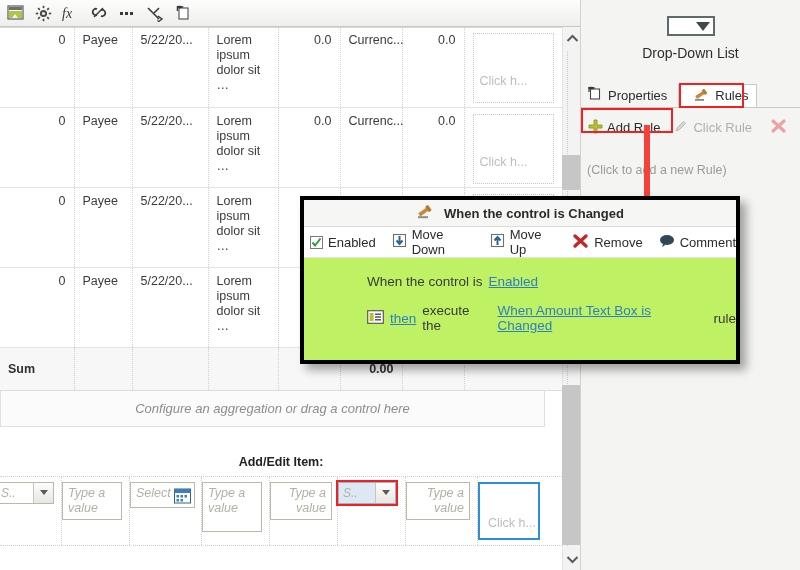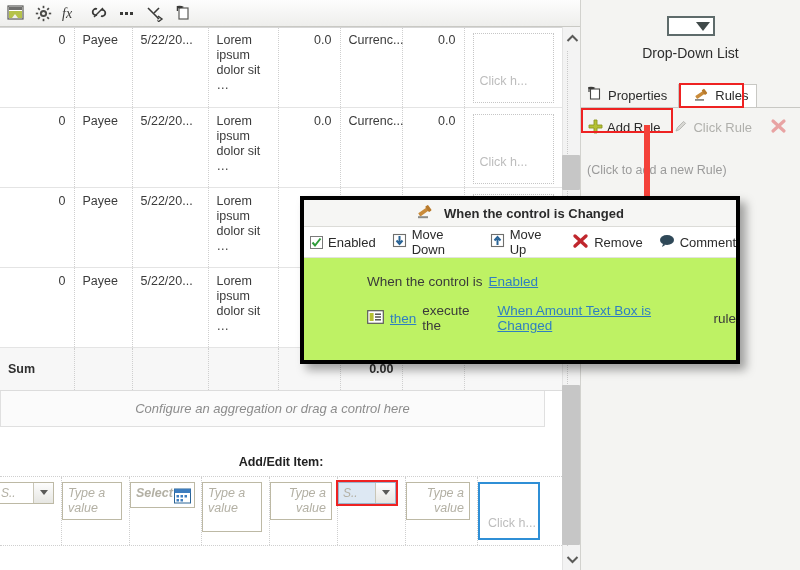--- a/index.html
+++ b/index.html
@@ -387,21 +387,21 @@
             </span>
         </div>
       </div>
 
       <div class="ae-cell" style="width:68px;">
         <div class="ae-input" style="width:60px;">
           <span>Type a value</span>
         </div>
       </div>
 
-      <div class="ae-cell" style="width:72px;font-weight:bold;">
+      <div class="ae-cell" style="width:72px;">
         <div class="ae-input" style="width:65px; height:26px; position:relative;">
           <span>Select</span>
           <span class="cal-icon">
             <svg width="17" height="17" viewBox="0 0 17 17">
               <rect x="0.5" y="2" width="16" height="14" fill="#ffffff" stroke="#2a6496" stroke-width="1"></rect>
               <rect x="0.5" y="2" width="16" height="4" fill="#3d7dbf"></rect>
               <g fill="#3d7dbf">
                 <rect x="2.5" y="8" width="2.5" height="2.5"></rect>
                   <rect x="6.5" y="8" width="2.5" height="2.5"></rect>
                 <rect x="10.5" y="8" width="2.5" height="2.5"></rect>

